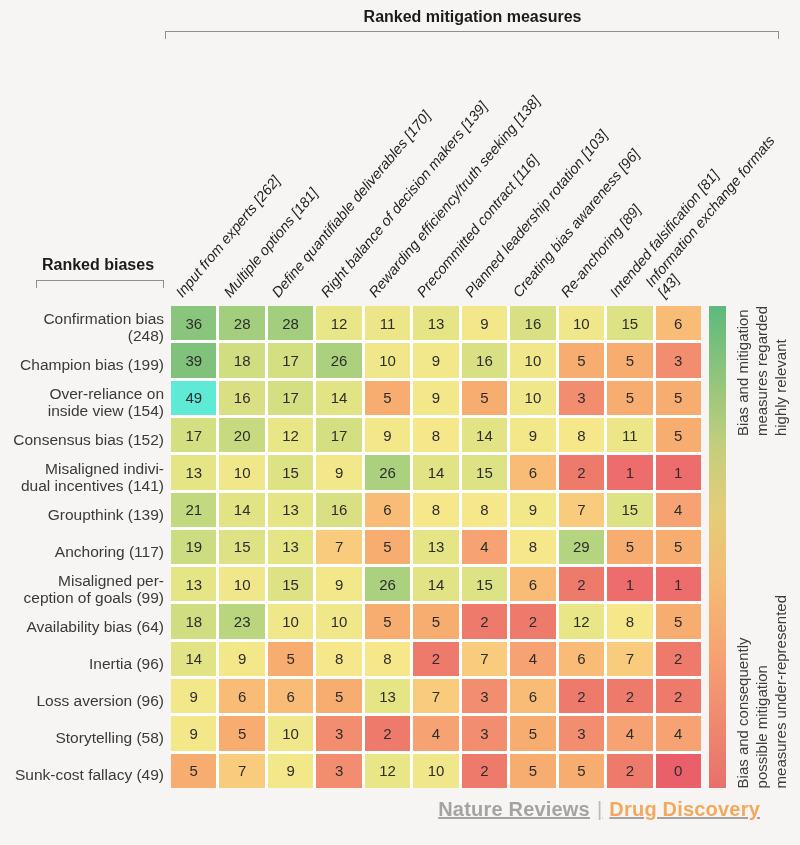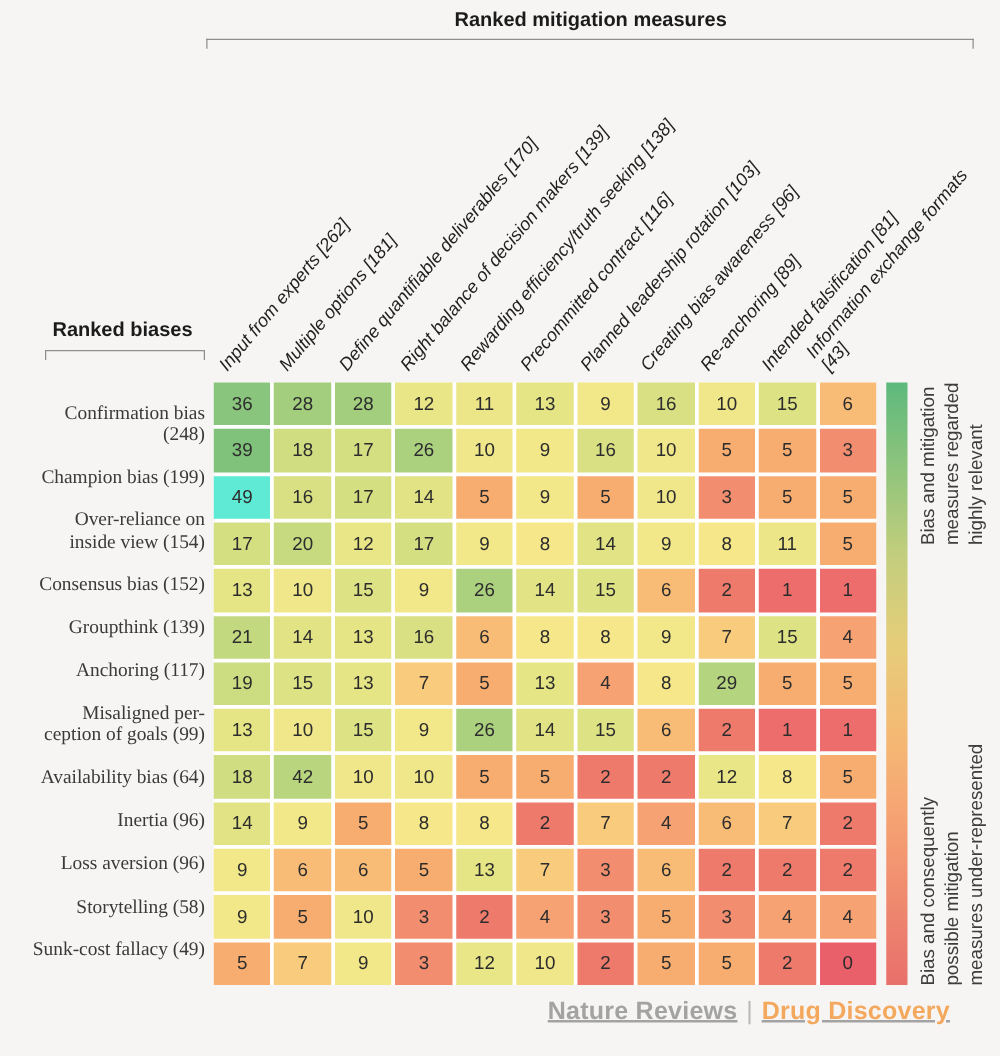--- a/index.html
+++ b/index.html
@@ -24,22 +24,22 @@
   .col-labels{ position:absolute; left:171px; top:0; width:629px; height:306px; }
   .col-anchor{ position:absolute; width:0; height:0; top:300px; }
   .col-anchor > span{
     position:absolute; left:0; bottom:0;
     transform:rotate(-50deg); transform-origin:0 100%;
     white-space:pre; font-style:italic; font-size:14.5px; line-height:1.12;
     color:#1f1f1f;
   }
 
   .row-labels{
-    position:absolute; left:0; top:322px; width:164px; height:482px;
-    display:grid; grid-template-rows:repeat(13,1fr); row-gap:16px;font-family:Liberation Serif, serif;
+    position:absolute; left:0; top:310px; width:164px; height:482px;
+    display:grid; grid-template-rows:repeat(13,1fr); row-gap:3px;
   }
   .row-label{
     display:flex; align-items:center; justify-content:flex-end;
     text-align:right; white-space:pre;
     font-size:15.5px; line-height:1.12; color:#3a3a3a;
   }
 
   .grid{
     position:absolute; left:171px; top:306px; width:530px; height:482px;
     display:grid; grid-template-columns:repeat(11,1fr);
@@ -114,20 +114,22 @@
       </div>
     </div>
 
   <div class="row-labels">
       <div class="row-label">Confirmation bias
 (248)</div>
       <div class="row-label">Champion bias (199)</div>
       <div class="row-label">Over-reliance on
 inside view (154)</div>
       <div class="row-label">Consensus bias (152)</div>
+      <div class="row-label">Misaligned indivi-
+dual incentives (141)</div>
       <div class="row-label">Groupthink (139)</div>
       <div class="row-label">Anchoring (117)</div>
       <div class="row-label">Misaligned per-
 ception of goals (99)</div>
       <div class="row-label">Availability bias (64)</div>
       <div class="row-label">Inertia (96)</div>
       <div class="row-label">Loss aversion (96)</div>
       <div class="row-label">Storytelling (58)</div>
       <div class="row-label">Sunk-cost fallacy (49)</div>
     </div>
@@ -215,21 +217,21 @@
       <div class="cell" style="background: rgb(221, 226, 132);">15</div>
       <div class="cell" style="background: rgb(242, 231, 137);">9</div>
       <div class="cell" style="background: rgb(171, 209, 126);">26</div>
       <div class="cell" style="background: rgb(225, 227, 133);">14</div>
       <div class="cell" style="background: rgb(221, 226, 132);">15</div>
       <div class="cell" style="background: rgb(248, 188, 118);">6</div>
       <div class="cell" style="background: rgb(238, 122, 108);">2</div>
       <div class="cell" style="background: rgb(236, 109, 107);">1</div>
       <div class="cell" style="background: rgb(236, 109, 107);">1</div>
       <div class="cell" style="background: rgb(208, 221, 129);">18</div>
-      <div class="cell" style="background: rgb(185, 214, 127);">42</div>
+      <div class="cell" style="background: rgb(185, 214, 127);">23</div>
       <div class="cell" style="background: rgb(239, 231, 137);">10</div>
       <div class="cell" style="background: rgb(239, 231, 137);">10</div>
       <div class="cell" style="background: rgb(247, 173, 112);">5</div>
       <div class="cell" style="background: rgb(247, 173, 112);">5</div>
       <div class="cell" style="background: rgb(238, 122, 108);">2</div>
       <div class="cell" style="background: rgb(238, 122, 108);">2</div>
       <div class="cell" style="background: rgb(233, 230, 135);">12</div>
       <div class="cell" style="background: rgb(245, 231, 138);">8</div>
       <div class="cell" style="background: rgb(247, 173, 112);">5</div>
       <div class="cell" style="background: rgb(225, 227, 133);">14</div>

